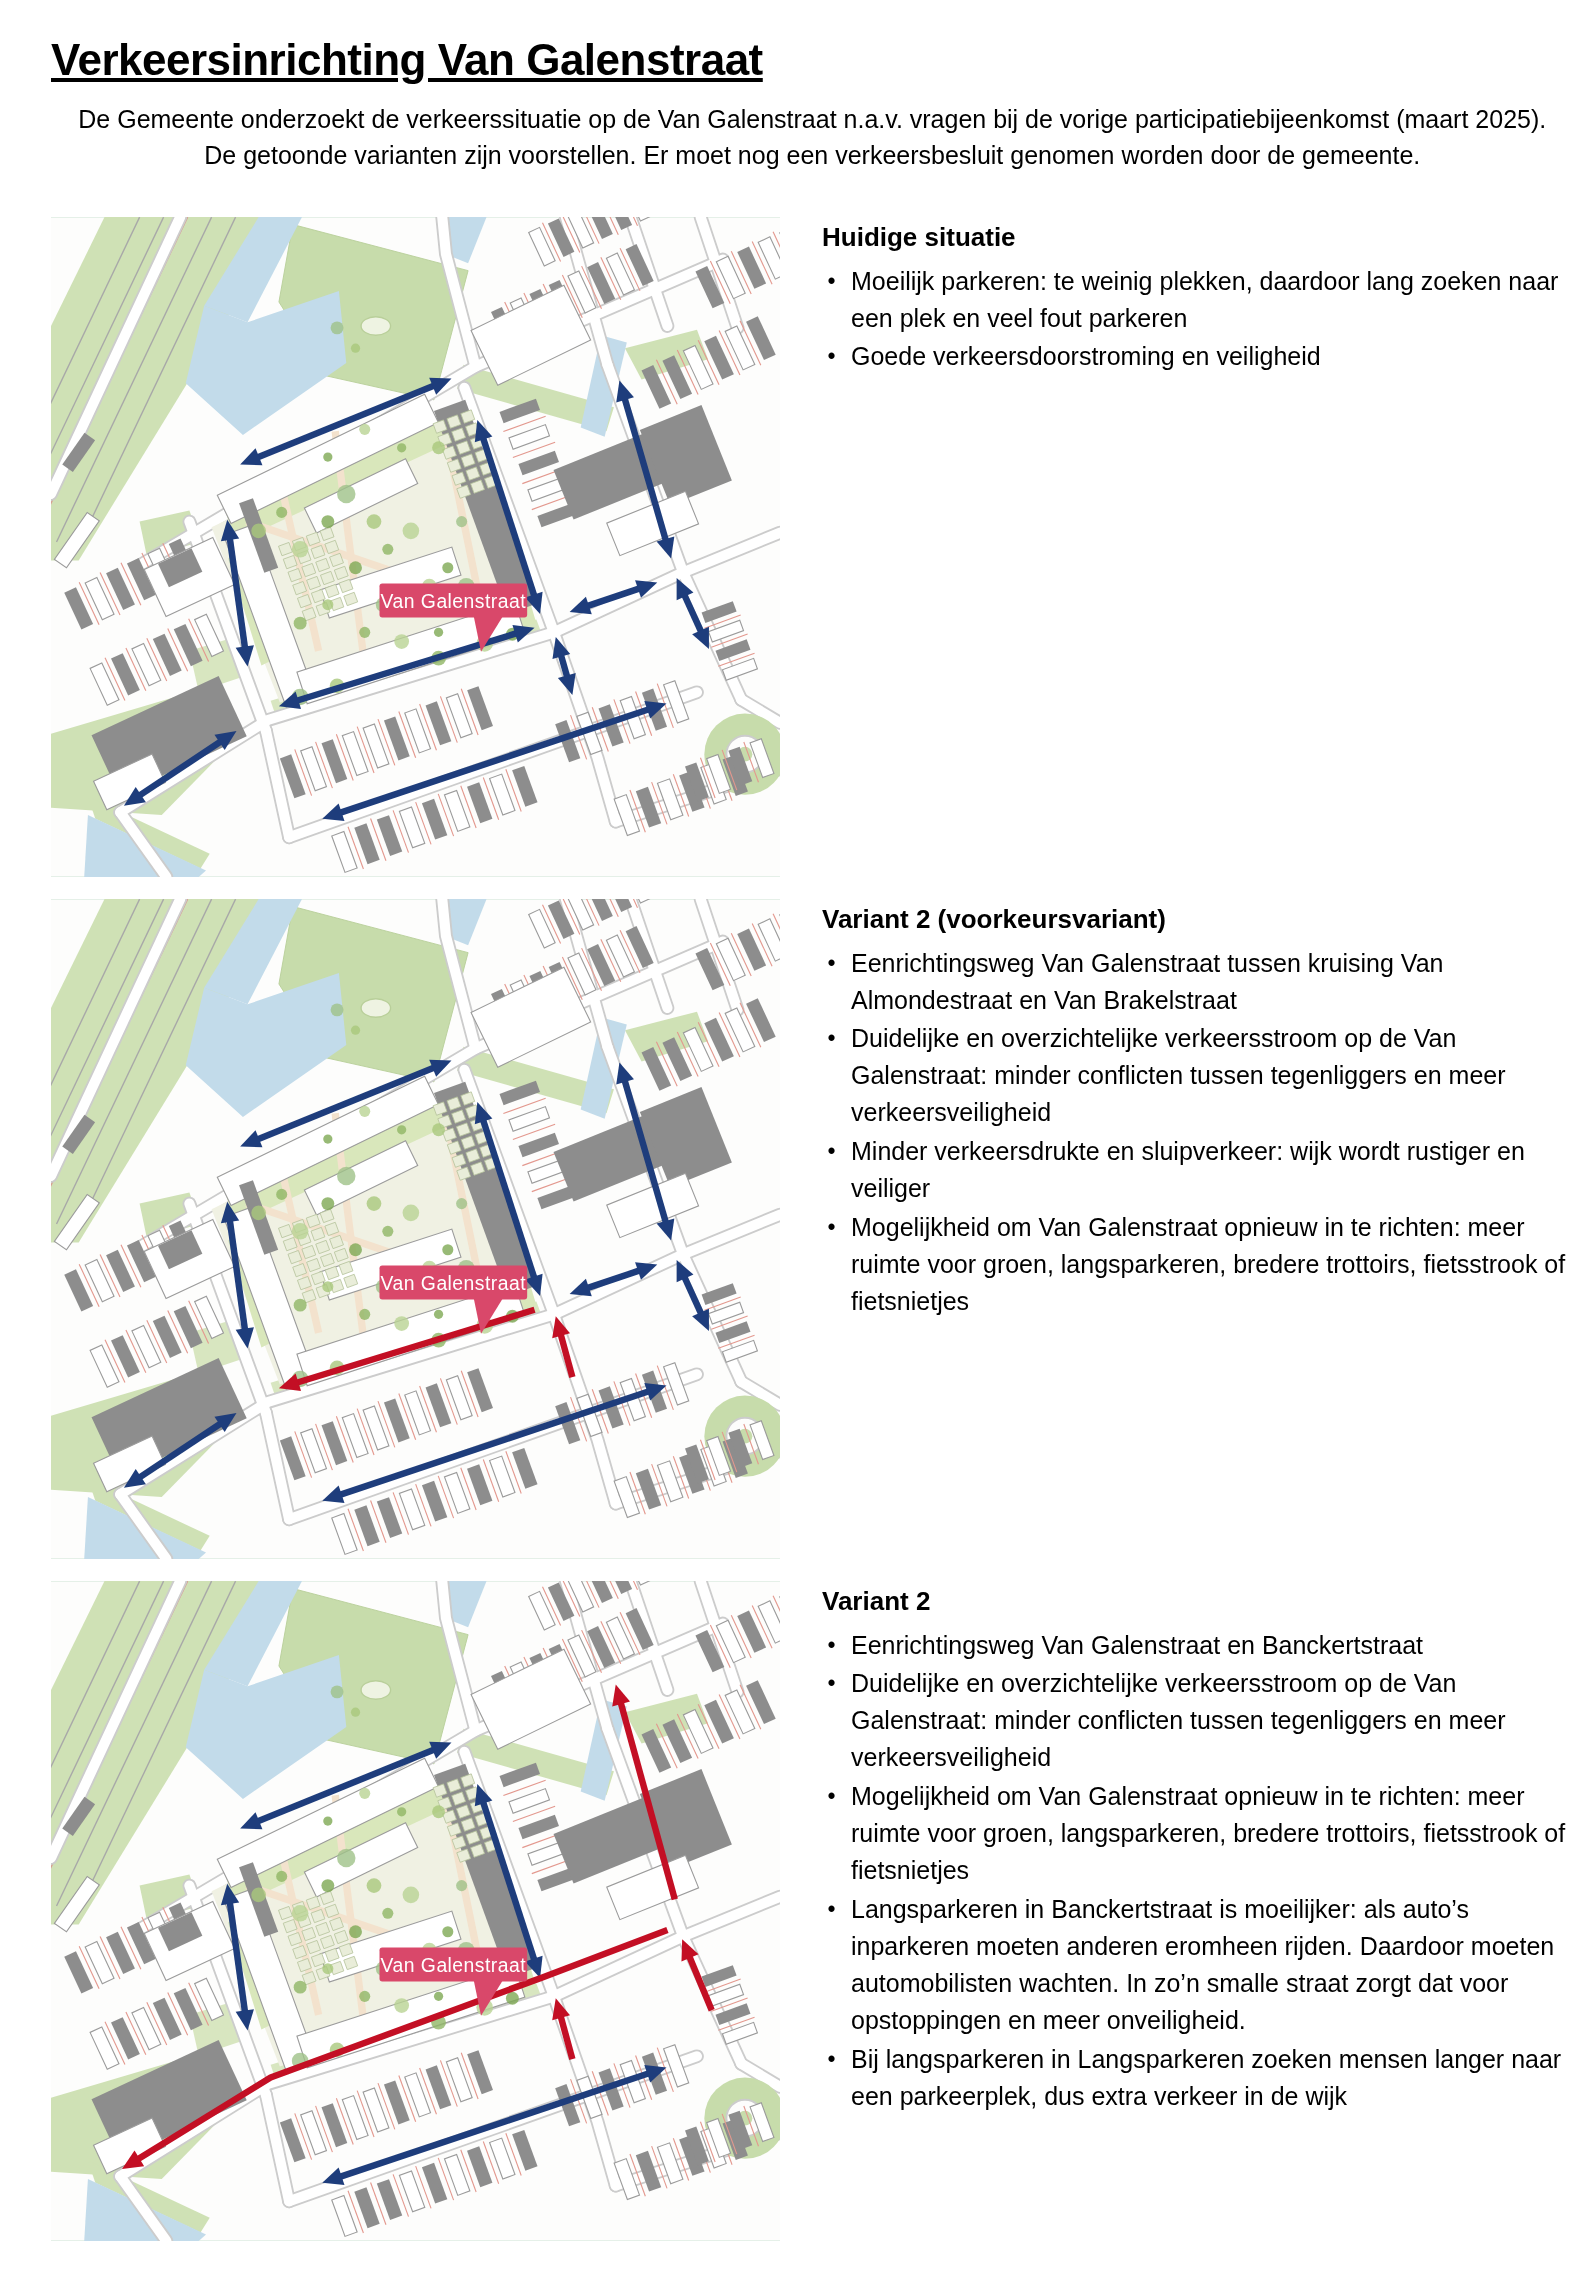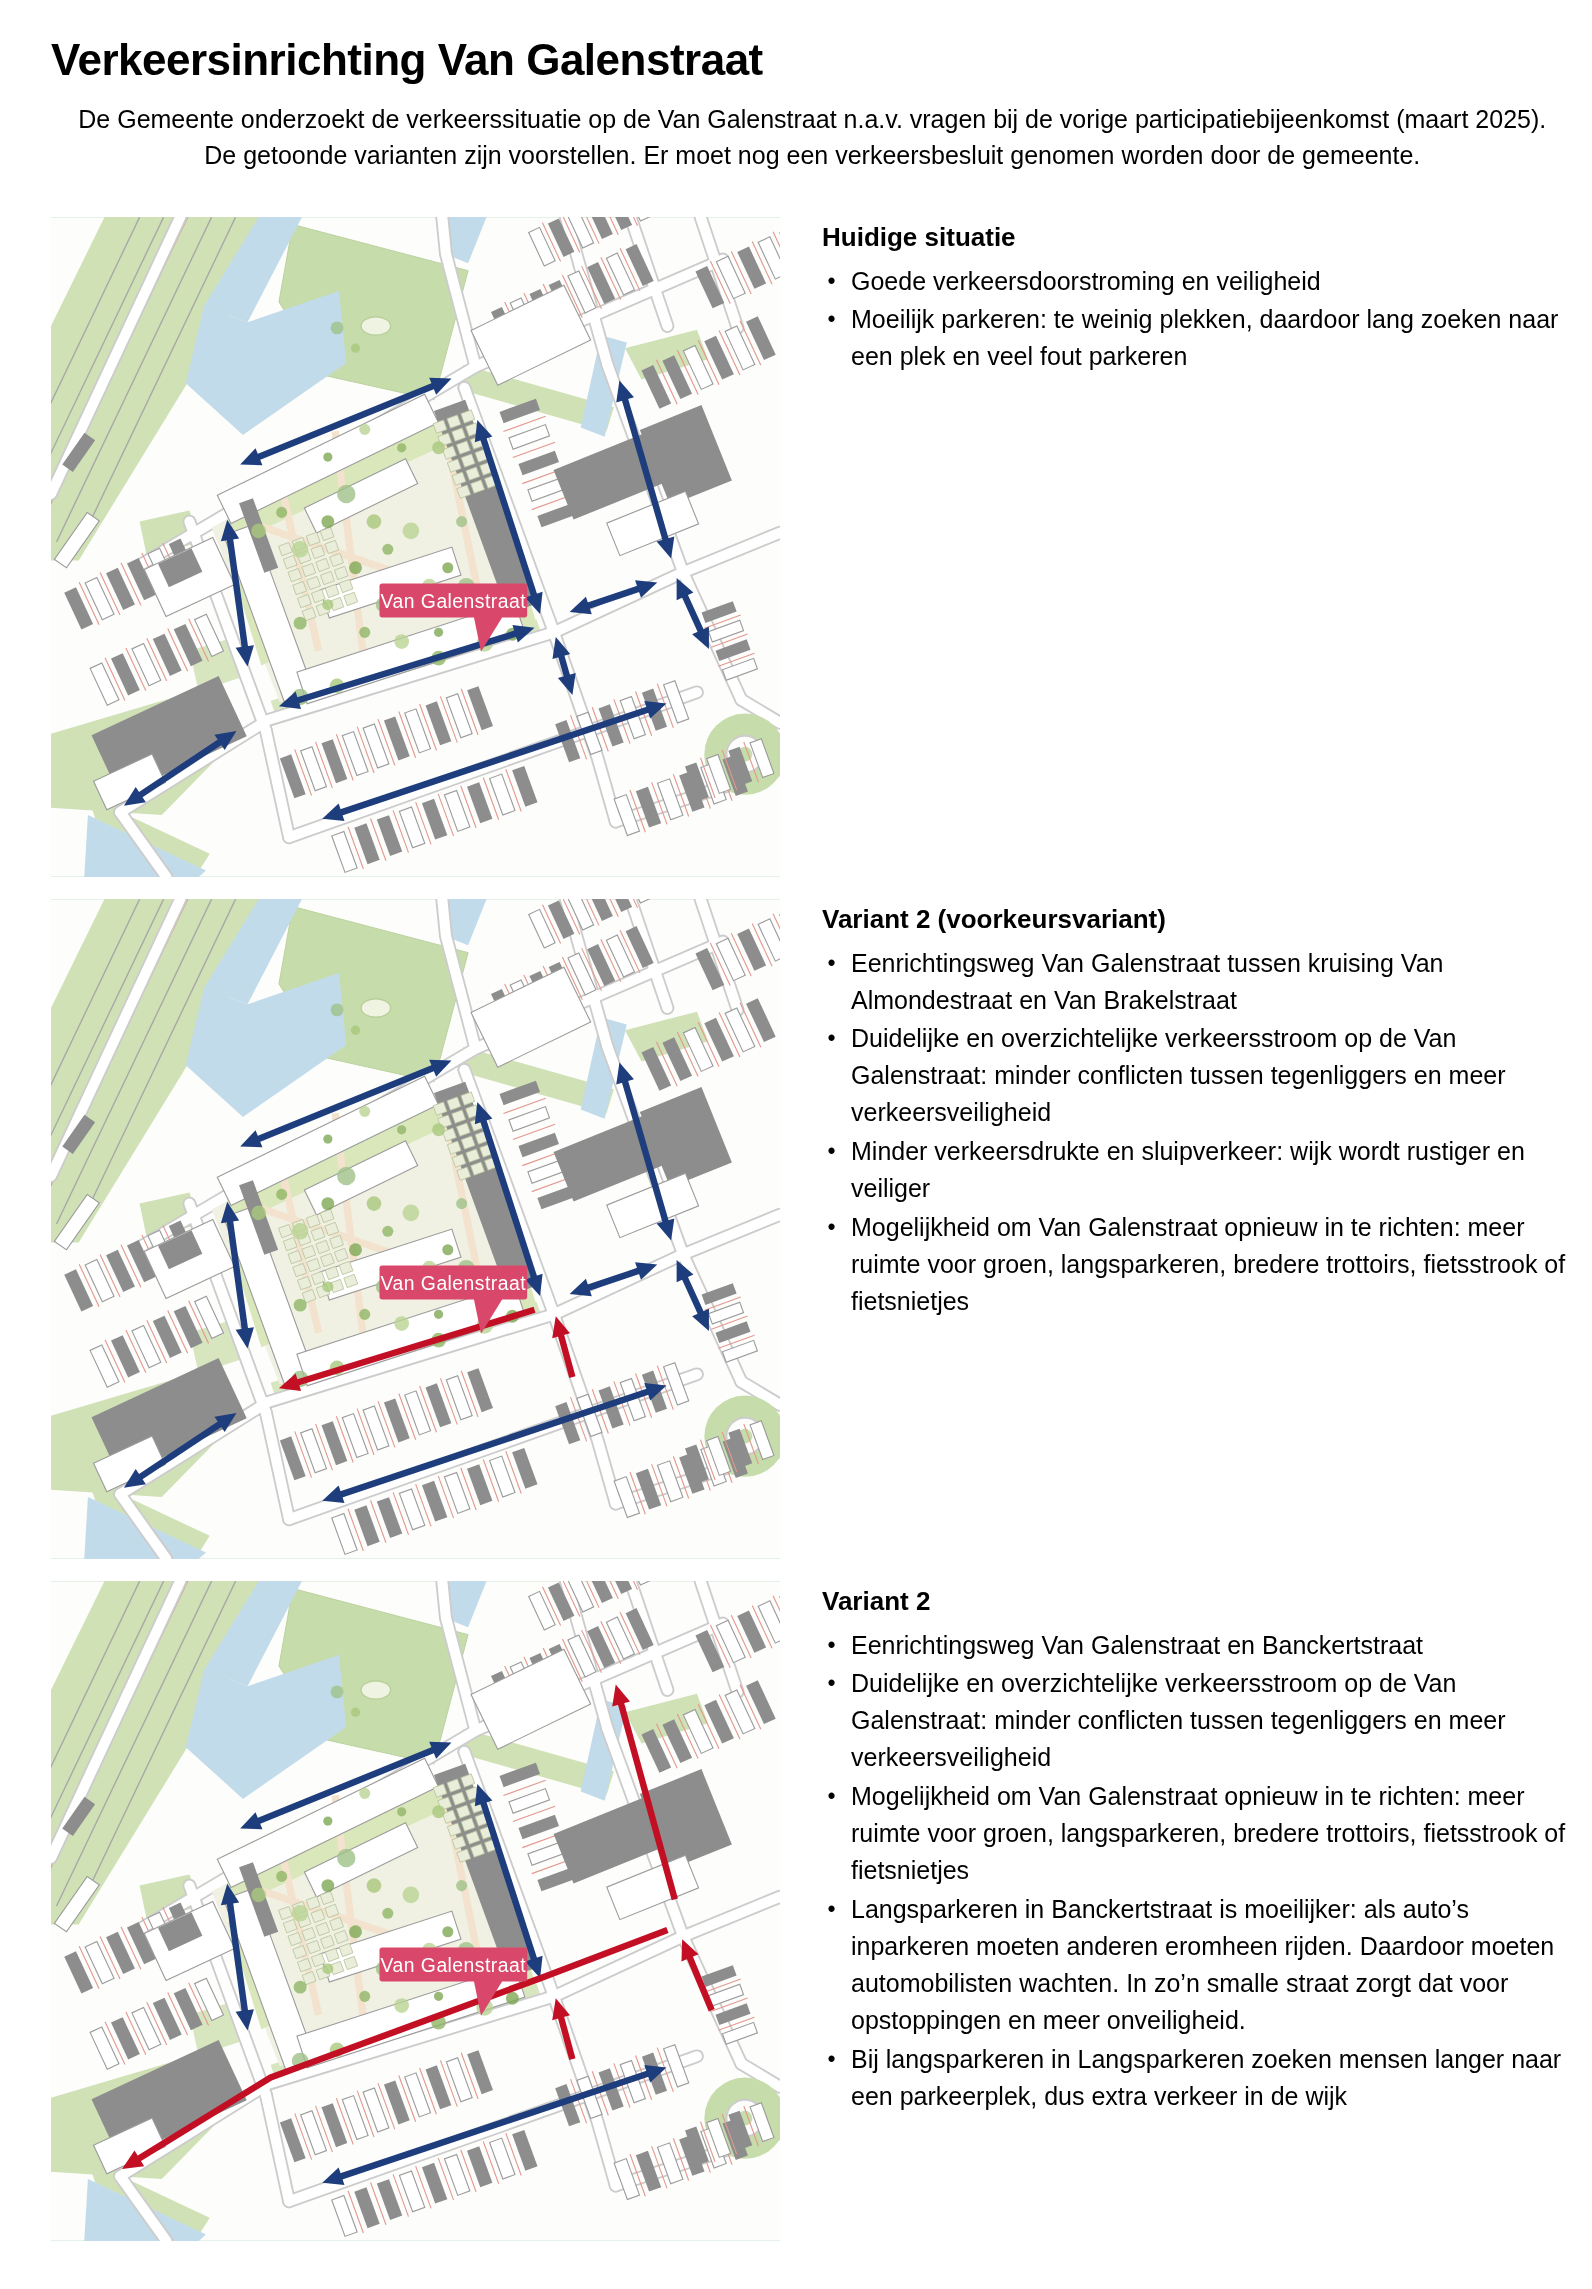--- a/index.html
+++ b/index.html
@@ -5,21 +5,21 @@
   * { box-sizing: border-box; }
   html, body { margin: 0; padding: 0; background: #ffffff; }
   body {
     width: 1592px; height: 2290px; overflow: hidden;
     font-family: "Liberation Sans", "DejaVu Sans", sans-serif;
     color: #000;
   }
   .page { padding: 35px 18.5px 0 51px; }
   h1.title {
     font-size: 44px; font-weight: 700; letter-spacing: -0.5px;
-    margin: 0 0 16.6px 0; line-height: 1.12;
+    margin: 0 0 16.6px 0; line-height: 1.12; text-decoration: underline;
   }
   .intro p { font-size: 25px; line-height: 36px; margin: 0; max-width: 1527px; text-align: center; }
   main { margin-top: 44px; }
   section.row { display: flex; gap: 42px; margin-bottom: 22px; }
   figure.map {
     margin: 0; width: 729px; height: 660px; flex: 0 0 auto; background: #15803d;
   }
   figure.map svg { display: block; width: 729px; height: 660px; }
   .text-col { width: 749px; padding-top: 5.5px; }
   .text-col h2 { font-size: 26px; font-weight: 700; margin: 0 0 9.2px 0; }
@@ -417,22 +417,22 @@
             <g>
               <polygon points="458,432 490,432 466,471" fill="#d9486a"></polygon>
               <rect x="356" y="397" width="160" height="37" rx="3" fill="#d9486a"></rect>
               <text x="436" y="424" text-anchor="middle" font-size="21" fill="#ffffff" font-family="Liberation Sans, sans-serif" letter-spacing="0.5">Van Galenstraat</text>
             </g>
           </svg>
       </figure>
       <div class="text-col">
         <h2>Huidige situatie</h2>
         <ul class="bullet-list">
+            <li>Moeilijk parkeren: te weinig plekken, daardoor lang zoeken naar een plek en veel fout parkeren</li>
             <li>Goede verkeersdoorstroming en veiligheid</li>
-            <li>Moeilijk parkeren: te weinig plekken, daardoor lang zoeken naar een plek en veel fout parkeren</li>
           </ul>
       </div>
     </section>
 
     <section class="row">
       <figure class="map">
         <svg class="mapsvg" viewBox="0 0 790 715">
             <rect x="0" y="0" width="790" height="715" fill="#fdfdfc"></rect>
             <polygon points="58,0 258,0 30,372 0,372 0,118" fill="#cfe1b5"></polygon>
             <polygon points="447,160 610,206 602,232 440,186" fill="#cfe1b5"></polygon>

